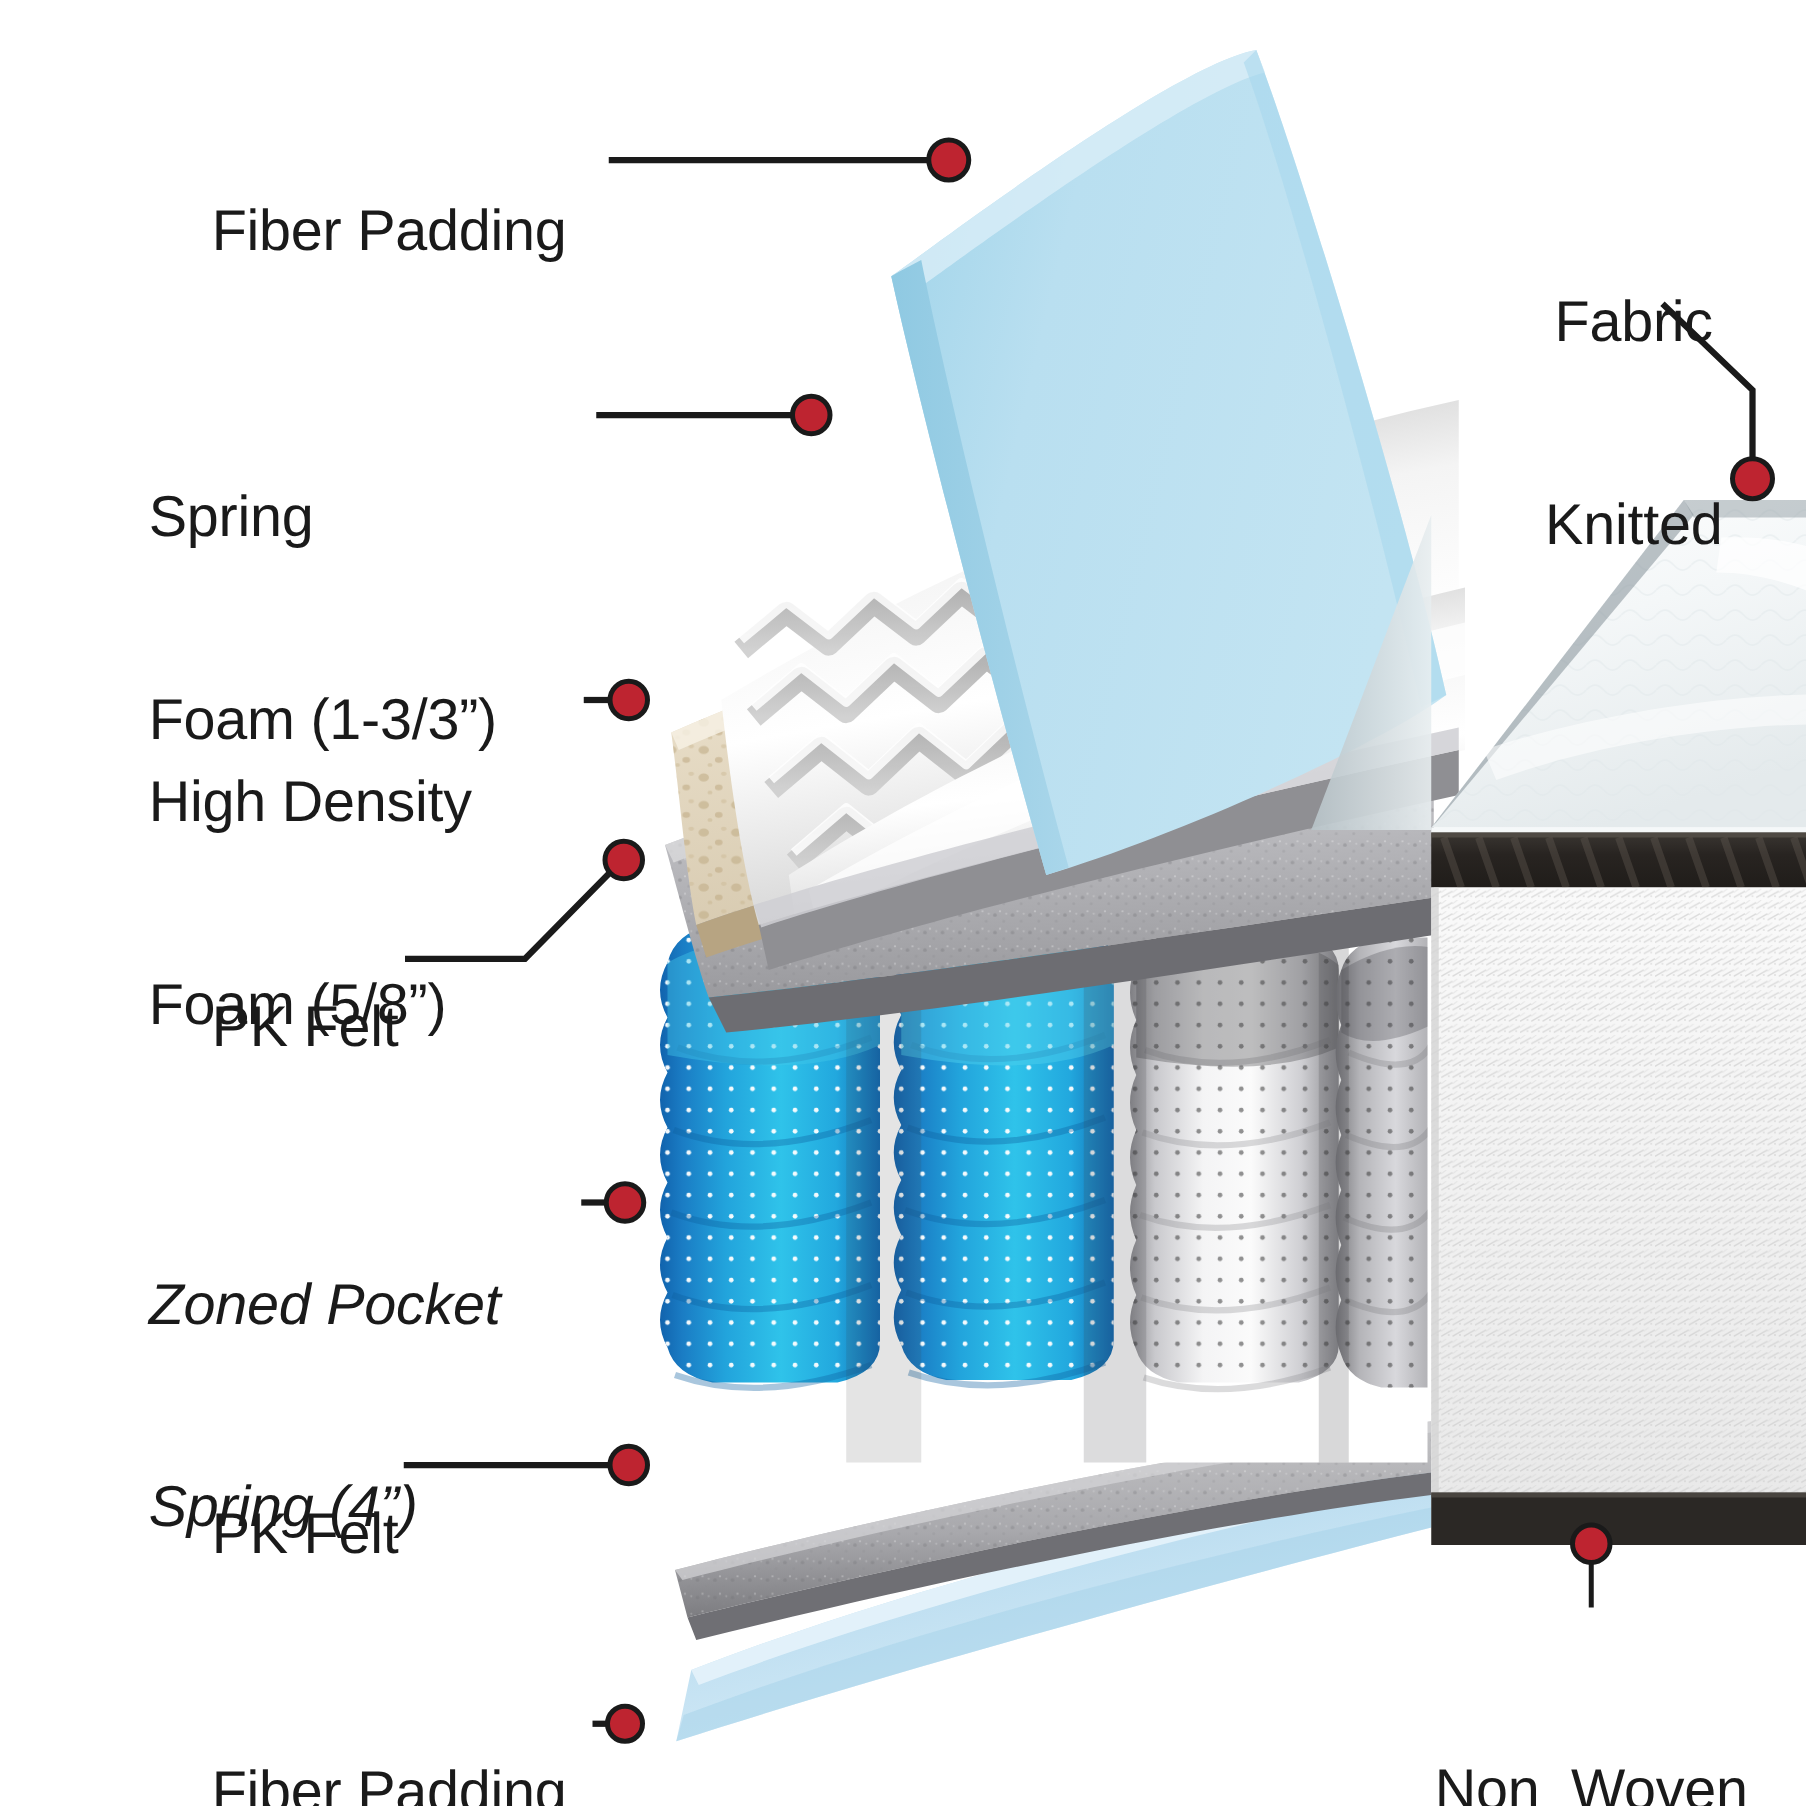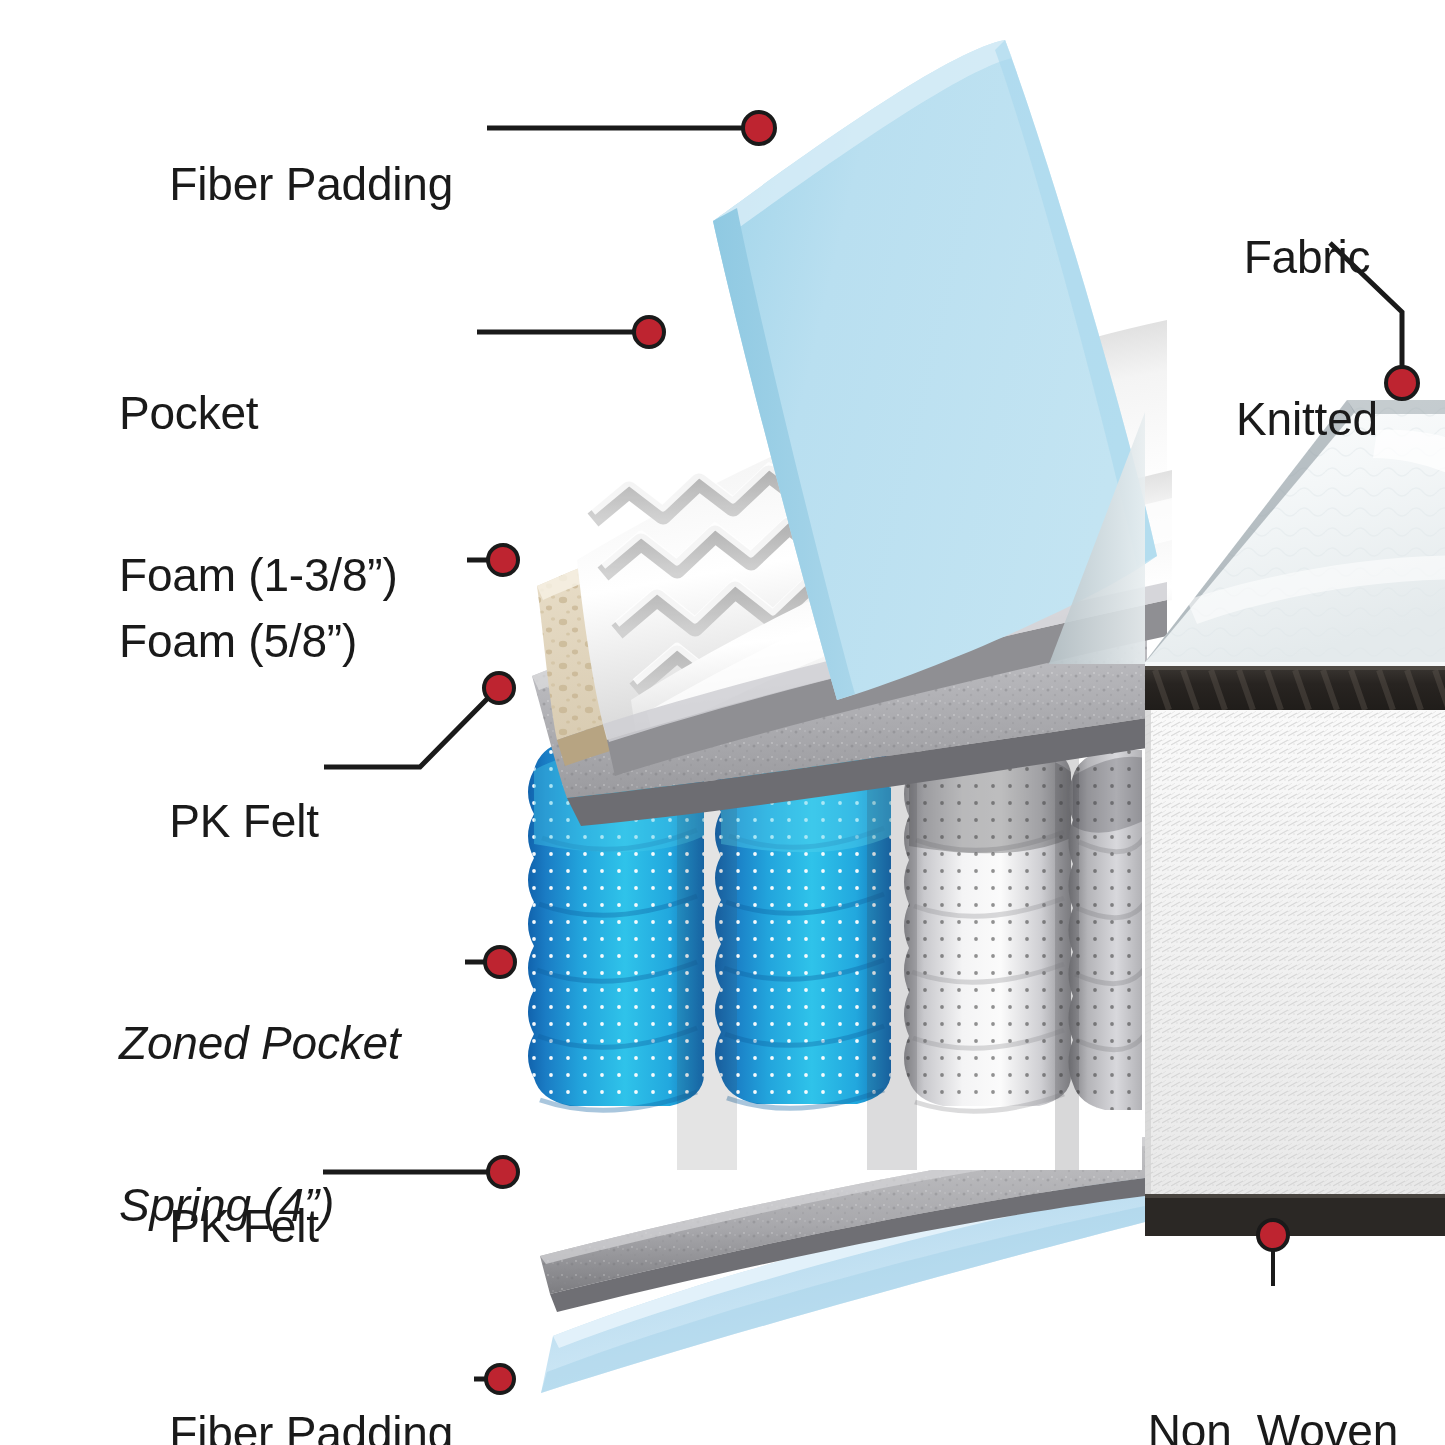--- a/index.html
+++ b/index.html
@@ -331,25 +331,26 @@
       <circle cx="1365" cy="383" r="16" fill="#be2430"></circle>
       <circle cx="1236" cy="1235" r="15" fill="#be2430"></circle>
     </g>
   </svg>
 
   <div class="lbl" style="left:82px; top:103px;">
     <span>Fiber Padding</span>
   </div>
 
   <div class="lbl" style="left:82px; top:278px;">
-    <div><span>Pocket</span></div>
-    <div><span>Foam (1-3/8”)</span></div>
+    <div><span>Spring</span></div>
+    <div><span>Foam (1-3/3”)</span></div>
   </div>
 
   <div class="lbl" style="left:82px; top:506px;">
+    <div><span>High Density</span></div>
     <div><span>Foam (5/8”)</span></div>
   </div>
 
   <div class="lbl" style="left:82px; top:740px;">
     <span>PK Felt</span>
   </div>
 
   <div class="lbl" style="left:82px; top:908px;font-style:italic;">
     <div><span>Zoned Pocket</span></div>
     <div><span>Spring (4”)</span></div>

